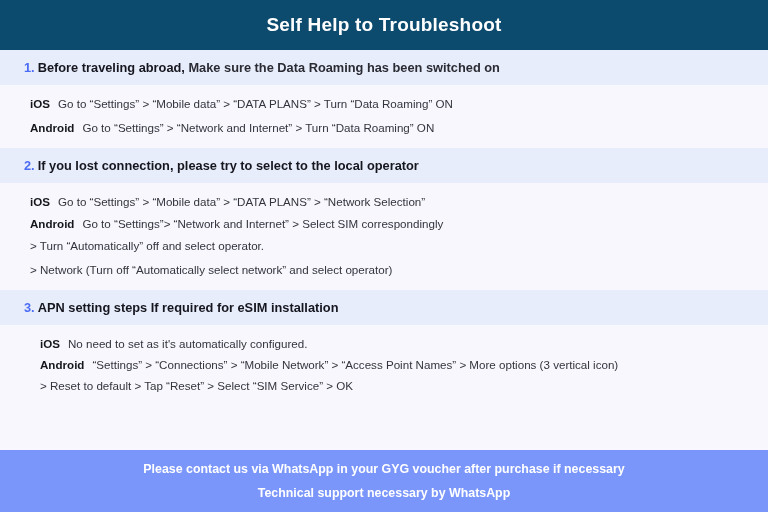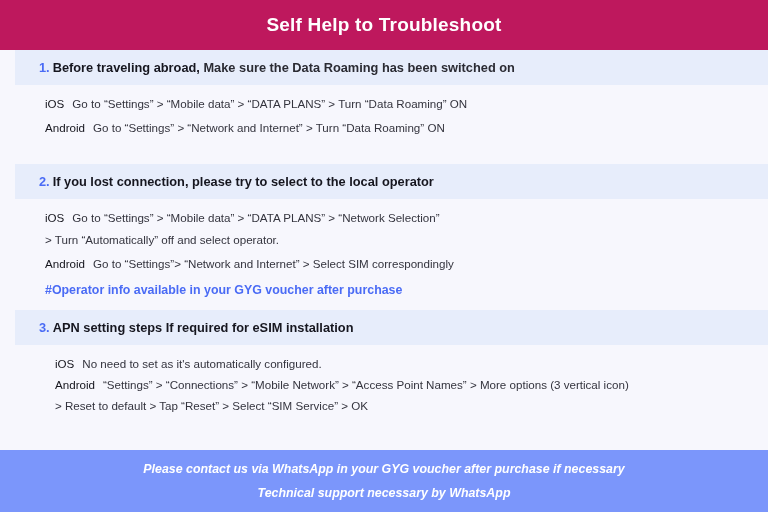--- a/index.html
+++ b/index.html
@@ -20,39 +20,38 @@
     position: relative;
     display: flex;
     flex-direction: column;
     background: #f5f5fd;
   }
 
   
   .header {
     height: 50px;
     min-height: 50px;
-    background: #be185d;
+    background: #0c4a6e;
     display: flex;
     align-items: center;
     justify-content: center;
   }
   .header-title {
     color: #ffffff;
     font-size: 19px;
     font-weight: bold;
     letter-spacing: 0.2px;
   }
 
   
   .content {
     flex: 1 1 auto;
     display: flex;
     flex-direction: column;
     background: #f7f7fd;
-    padding-left: 15px;
   }
 
   .section { display: block; }
 
   .section-head {
     background: #e7edfb;
     padding: 9px 0 9px 24px;
     font-size: 12.8px;
     font-weight: bold;
     color: #1b1b2b;
@@ -75,24 +74,24 @@
   .section-body {
     padding: 10px 24px 10px 30px;
   }
   .line {
     font-size: 11.6px;
     color: #34343e;
     line-height: 16px;
     margin: 0 0 8px 0;
     white-space: nowrap;
   }
-  .line:last-child { margin-bottom: 16px; }
+  .line:last-child { margin-bottom: 0; }
   .line.tight { margin-bottom: 6px; }
   .os-label {
-    font-weight: normal;
+    font-weight: bold;
     color: #15151d;
     margin-right: 8px;
   }
   .note {
     font-size: 12.4px;
     font-weight: bold;
     color: #4a6bf5;
     line-height: 16px;
     margin: 10px 0 0 0;
     white-space: nowrap;
@@ -114,21 +113,20 @@
     align-items: center;
     justify-content: center;
     gap: 9px;
   }
   .footer-line {
     color: #ffffff;
     font-size: 12.4px;
     font-weight: bold;
     text-align: center;
     line-height: 15px;
-    font-style: italic;
   }
 </style>
 </head>
 <body>
 
 <div class="page">
 
   <div class="header">
     <div class="header-title">Self Help to Troubleshoot</div>
   </div>
@@ -150,27 +148,29 @@
     </div>
 
     <div class="section s2">
       <div class="section-head">
         <span class="section-num">2.</span><span class="section-lead">If you lost connection, please try to select to the local operator</span><span class="section-rest"></span>
       </div>
       <div class="section-body">
         <p class="line tight">
           <span class="os-label">iOS</span><span>Go to “Settings” &gt; “Mobile data” &gt; “DATA PLANS” &gt; “Network Selection”</span>
         </p>
+        <p class="line tight">
+          <span class="os-label">Android</span><span>Go to “Settings”&gt;  “Network and Internet” &gt; Select SIM correspondingly</span>
+        </p>
         <p class="line">
           <span>&gt; Turn “Automatically” off and select operator.</span>
         </p>
-        <p class="line tight">
-          <span class="os-label">Android</span><span>Go to “Settings”&gt;  “Network and Internet” &gt; Select SIM correspondingly</span>
+        <p class="line">
+          <span>&gt; Network (Turn off “Automatically select network” and select operator)</span>
         </p>
-        <p class="note">#Operator info available in your GYG voucher after purchase</p>
       </div>
     </div>
 
     <div class="section s3">
       <div class="section-head">
         <span class="section-num">3.</span><span class="section-lead">APN setting steps If required for eSIM installation</span><span class="section-rest"></span>
       </div>
       <div class="section-body">
         <p class="line">
           <span class="os-label">iOS</span><span>No need to set as it's automatically configured.</span>

